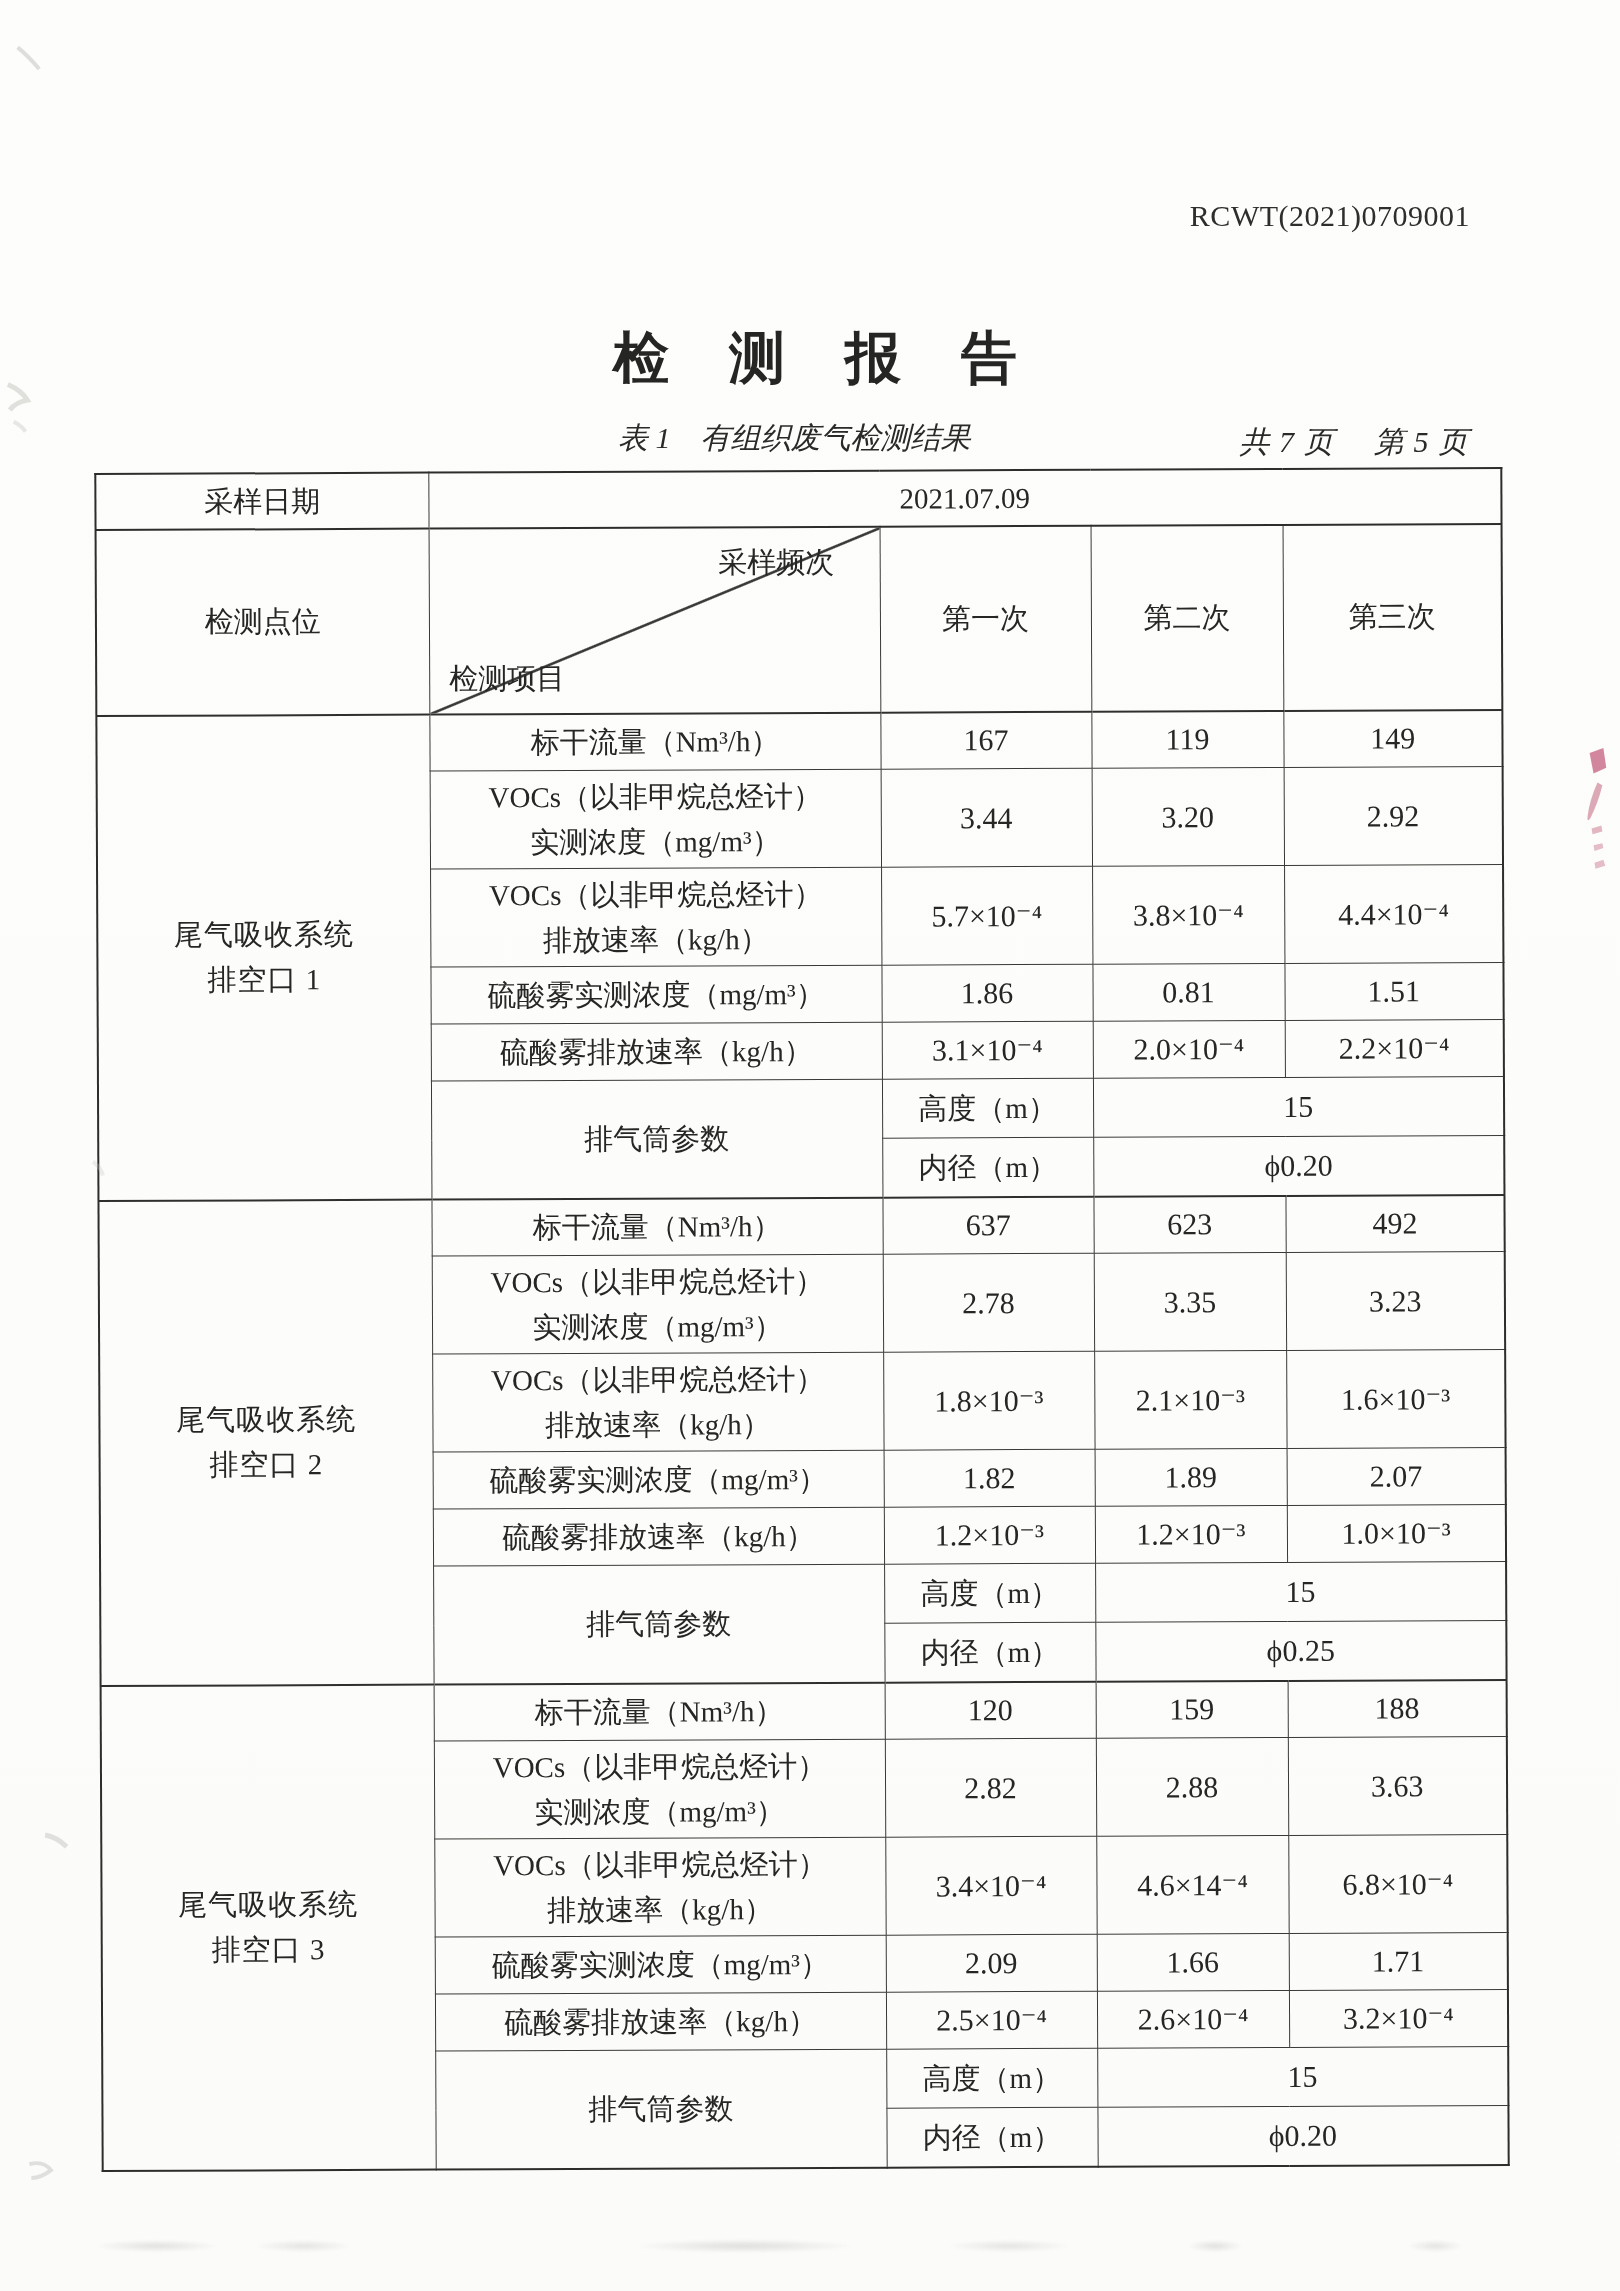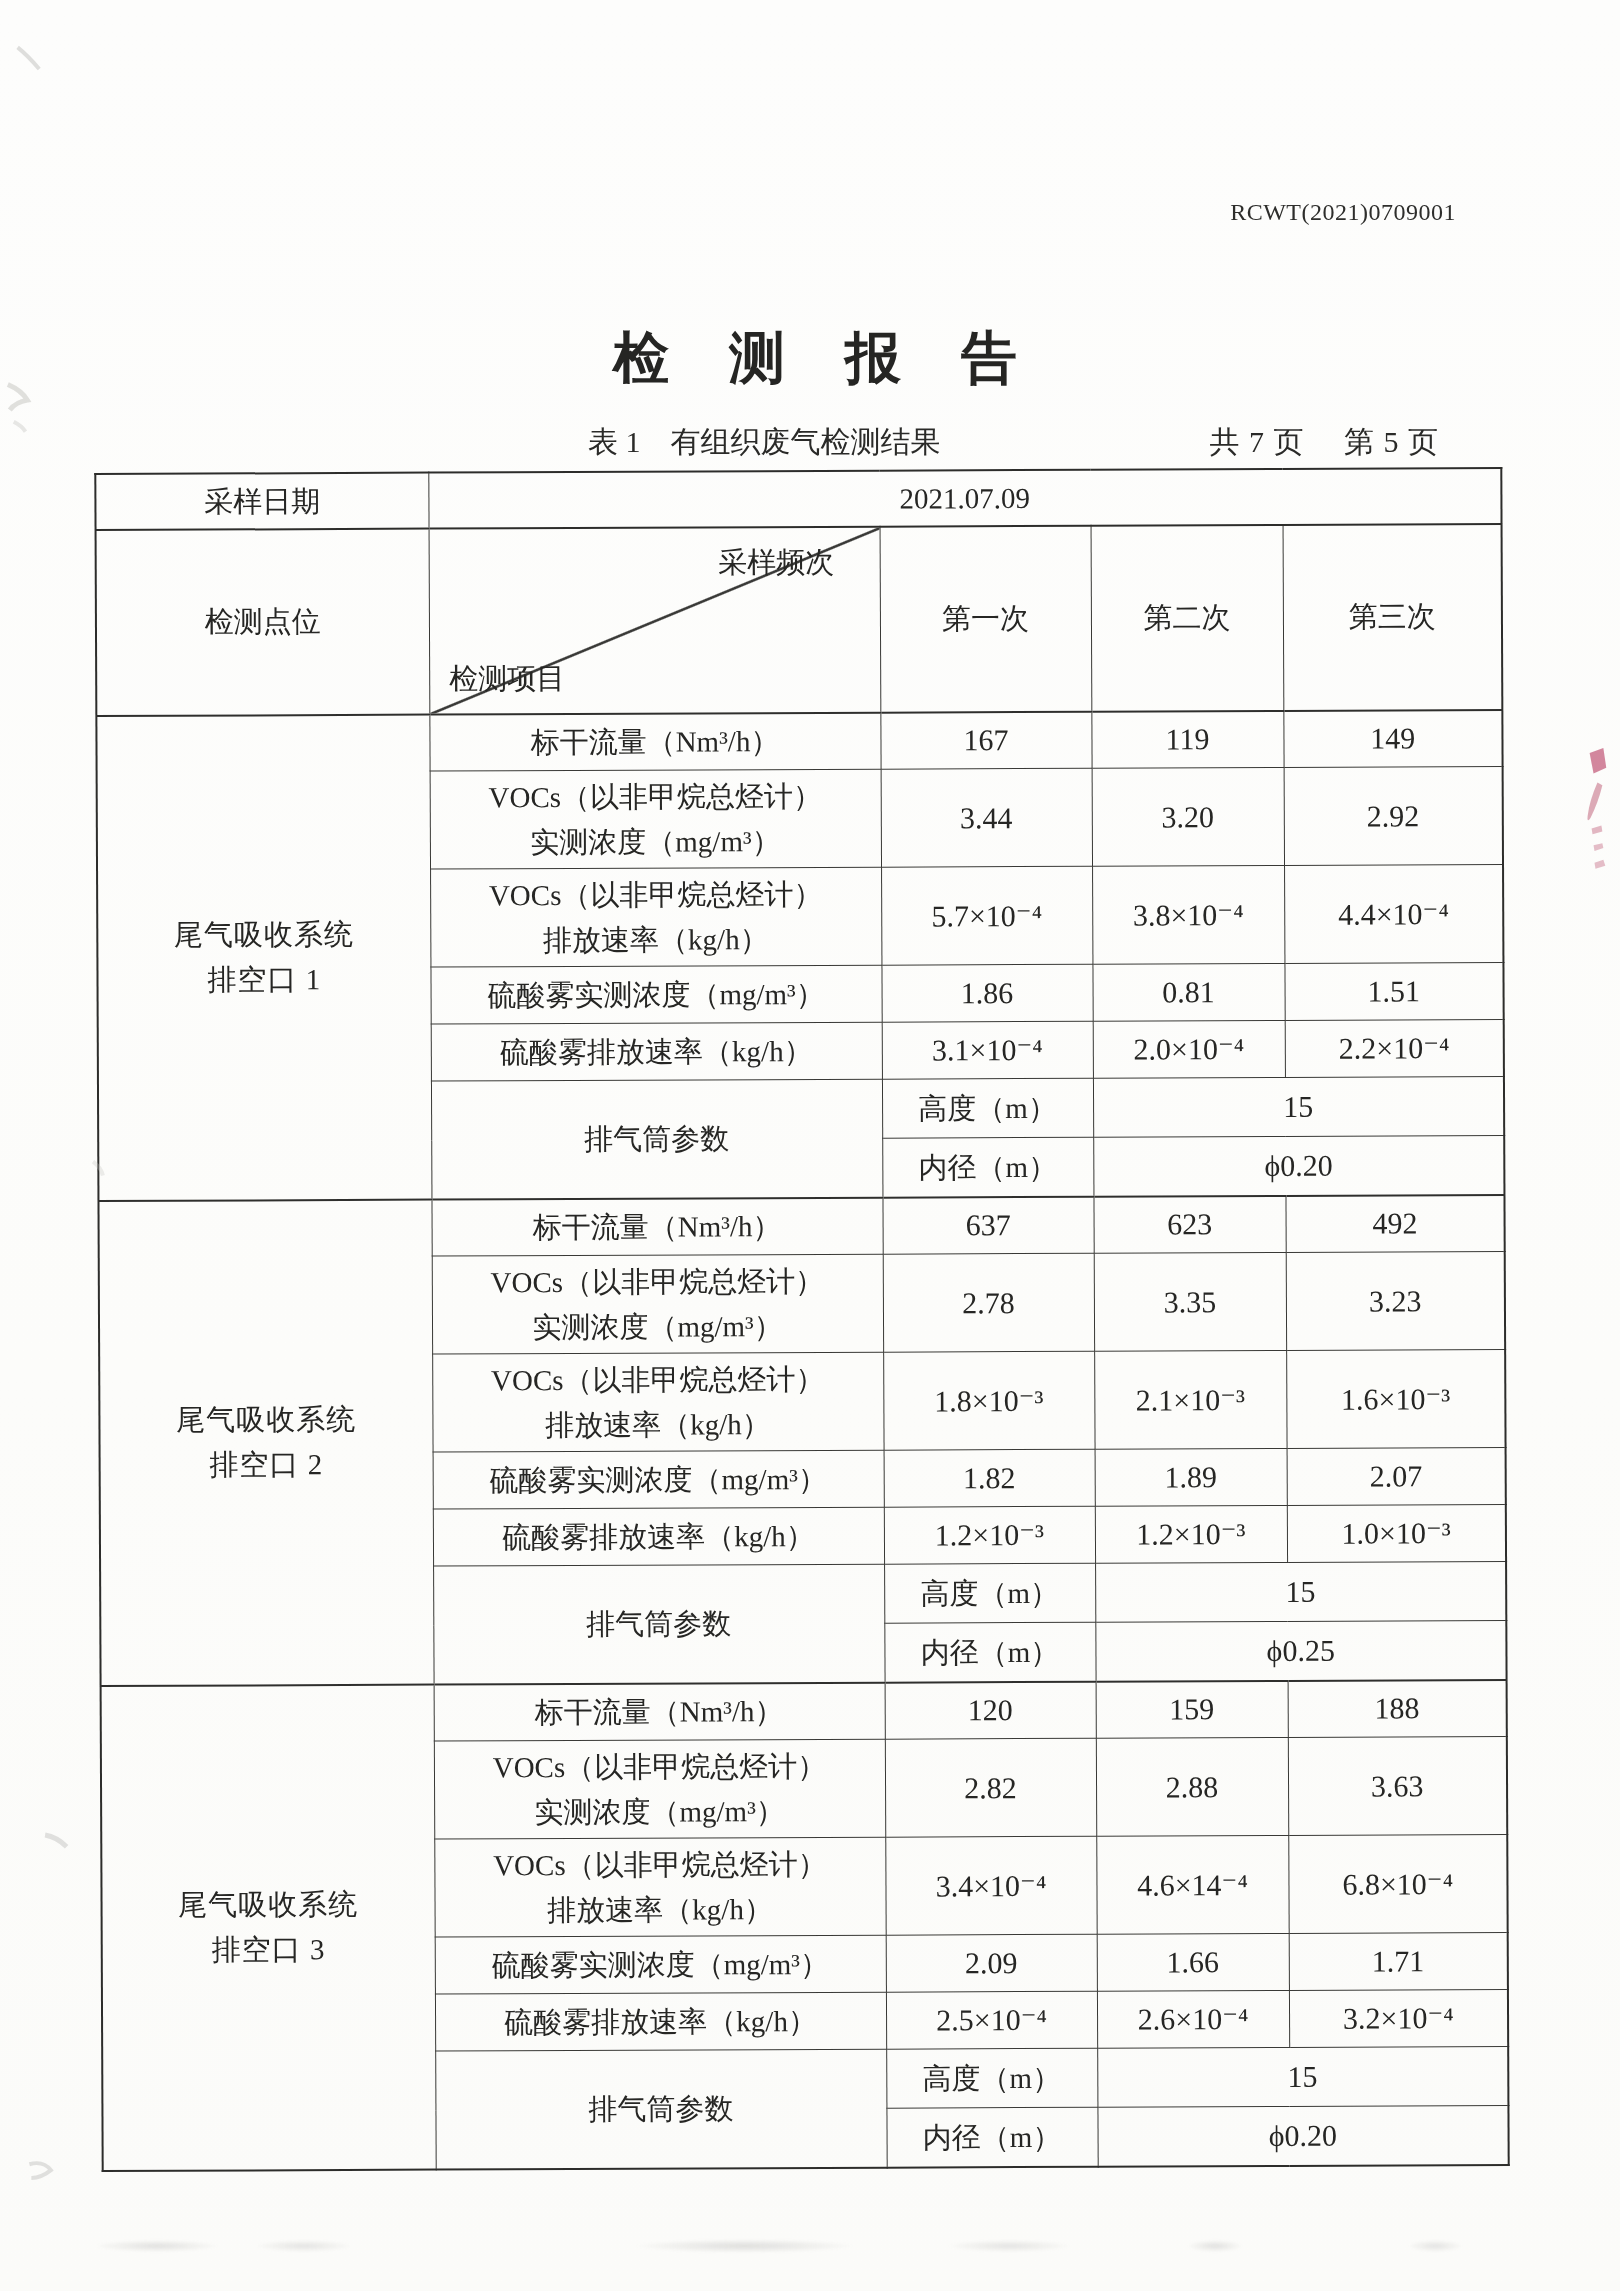--- a/index.html
+++ b/index.html
@@ -11,37 +11,37 @@
     position: relative;
     overflow: hidden;
   }
   .page {
     position: absolute; inset: 0;
     background: linear-gradient(180deg, #fdfdfc 0%, #fcfcfa 60%, #fbfbf9 100%);
   }
 
   
   .report-no {
-    position: absolute; top: 199px; right: 164px;
-    font-size: 24px; letter-spacing: 0.5px; color: #2e2e2c;
+    position: absolute; top: 199px; right: 150px;
+    font-size: 30px; letter-spacing: 0.5px; color: #2e2e2c;
   }
   .company {
     position: absolute; top: 249px; left: 0; width: 100%;
     text-align: center; font-size: 43px; letter-spacing: 2px; color: #2b2b29;
   }
   .title {
     position: absolute; top: 321px; left: 0; width: 100%;
     text-align: center;
     font-family: Liberation Mono, monospace;
     font-weight: 700; font-size: 56px; letter-spacing: 2px; color: #252523; padding-left: 12px;
   }
   .caption-row {
-    position: absolute; top: 414px; left: 588px; width: 851px;
-    display: flex; justify-content: space-between; align-items: flex-end;
-    font-size: 30px; color: #2a2a28;
+    position: absolute; top: 414px; left: 618px; width: 851px;
+    display: flex; justify-content: space-between; align-items: center;
+    font-size: 30px; color: #2a2a28; font-style: italic;
   }
   .caption-row .pageinfo { letter-spacing: 1px; margin-top: 8px; }
 
   
   table.report {
     position: absolute; top: 470px; left: 98px; width: 1408px;
     border-collapse: collapse; table-layout: fixed;
     transform: rotate(-0.25deg); transform-origin: 50% 50%;
     font-size: 29px; color: #28282
 6;

